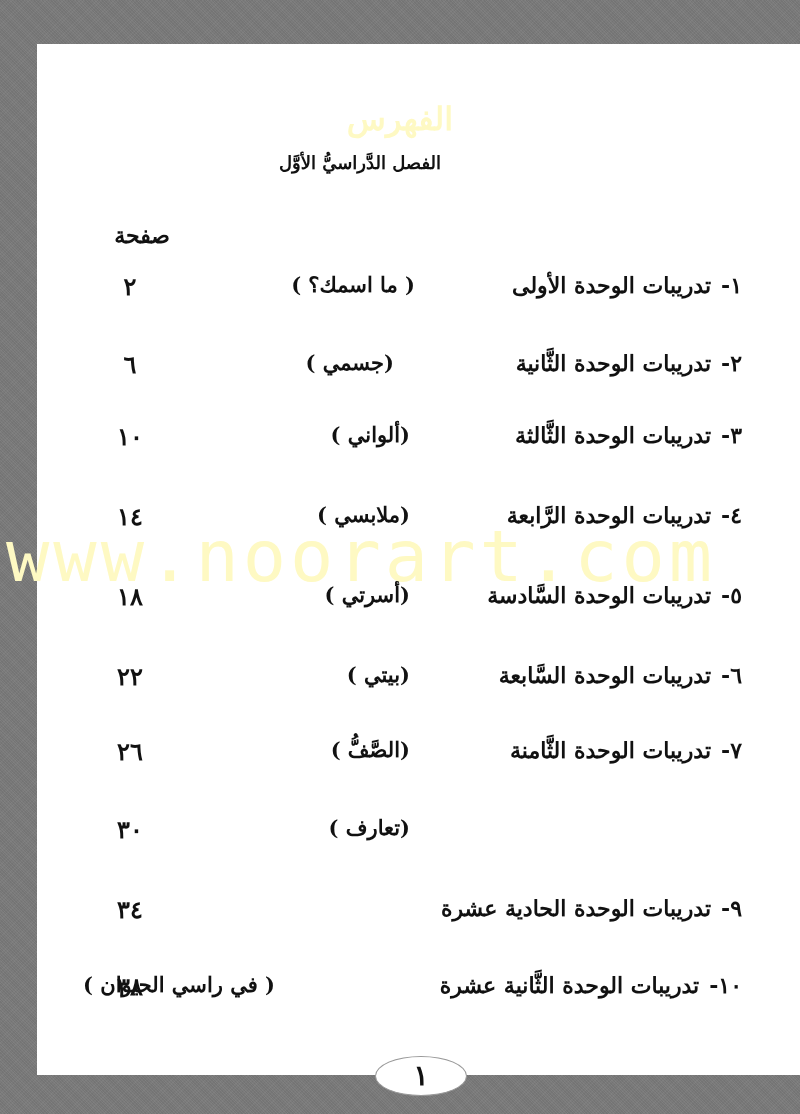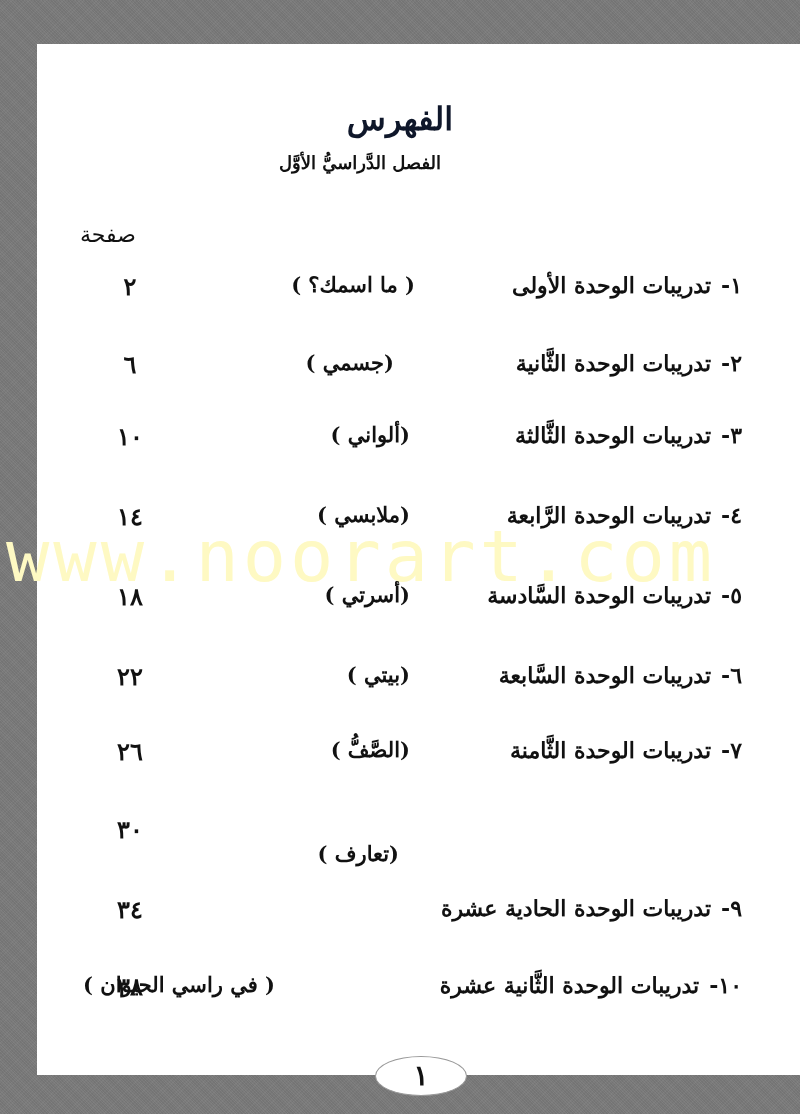--- a/index.html
+++ b/index.html
@@ -30,41 +30,41 @@
       background: #ffffff;
     }
     .title {
       position: absolute;
       left: 0;
       width: 800px;
       top: 100px;
       text-align: center;
       font-weight: bold;
       font-size: 32px;
-      color: #0f172a;
+      color: #fef9c3;
       direction: rtl;
     }
     .subtitle {
       position: absolute;
       left: 0;
       width: 720px;
       top: 152px;
       text-align: center;
       font-weight: bold;
       font-size: 18px;
       color: #111;
       direction: rtl;
     }
     .page-col-header {
       position: absolute;
       left: 80px;
       width: 90px;
       top: 222px;
-      text-align: left;
-      font-weight: normal;
+      text-align: right;
+      font-weight: bold;
       font-size: 22px;
       color: #111;
       direction: rtl;
     }
     .toc-row {
       position: absolute;
       left: 0;
       width: 800px;
       height: 40px;
     }
@@ -175,21 +175,21 @@
   <div class="toc-page">٢٢</div>
 </div>
 
 <div class="toc-row" style="top:737px;">
   <div class="toc-main"><span class="toc-num">٧-</span><span>تدريبات الوحدة الثَّامنة</span></div>
   <div class="toc-sub" style="right:390px;">(الصَّفُّ )</div>
   <div class="toc-page">٢٦</div>
 </div>
 
 <div class="toc-row" style="top:815px;">
-  <div class="toc-sub" style="right:401px;margin-top:26px;">(تعارف )</div>
+  <div class="toc-sub" style="right:390px;">(تعارف )</div>
   <div class="toc-page">٣٠</div>
 </div>
 
 <div class="toc-row" style="top:895px;">
   <div class="toc-main"><span class="toc-num">٩-</span><span>تدريبات الوحدة الحادية عشرة</span></div>
   <div class="toc-page">٣٤</div>
 </div>
 
 <div class="toc-row" style="top:972px;">
   <div class="toc-main"><span class="toc-num">١٠-</span><span>تدريبات الوحدة الثَّانية عشرة</span></div>

